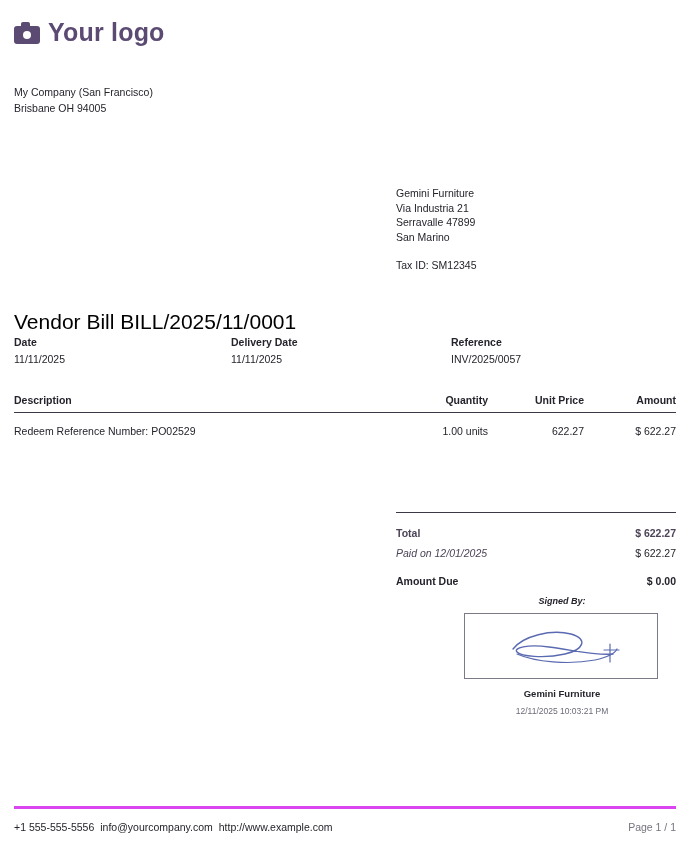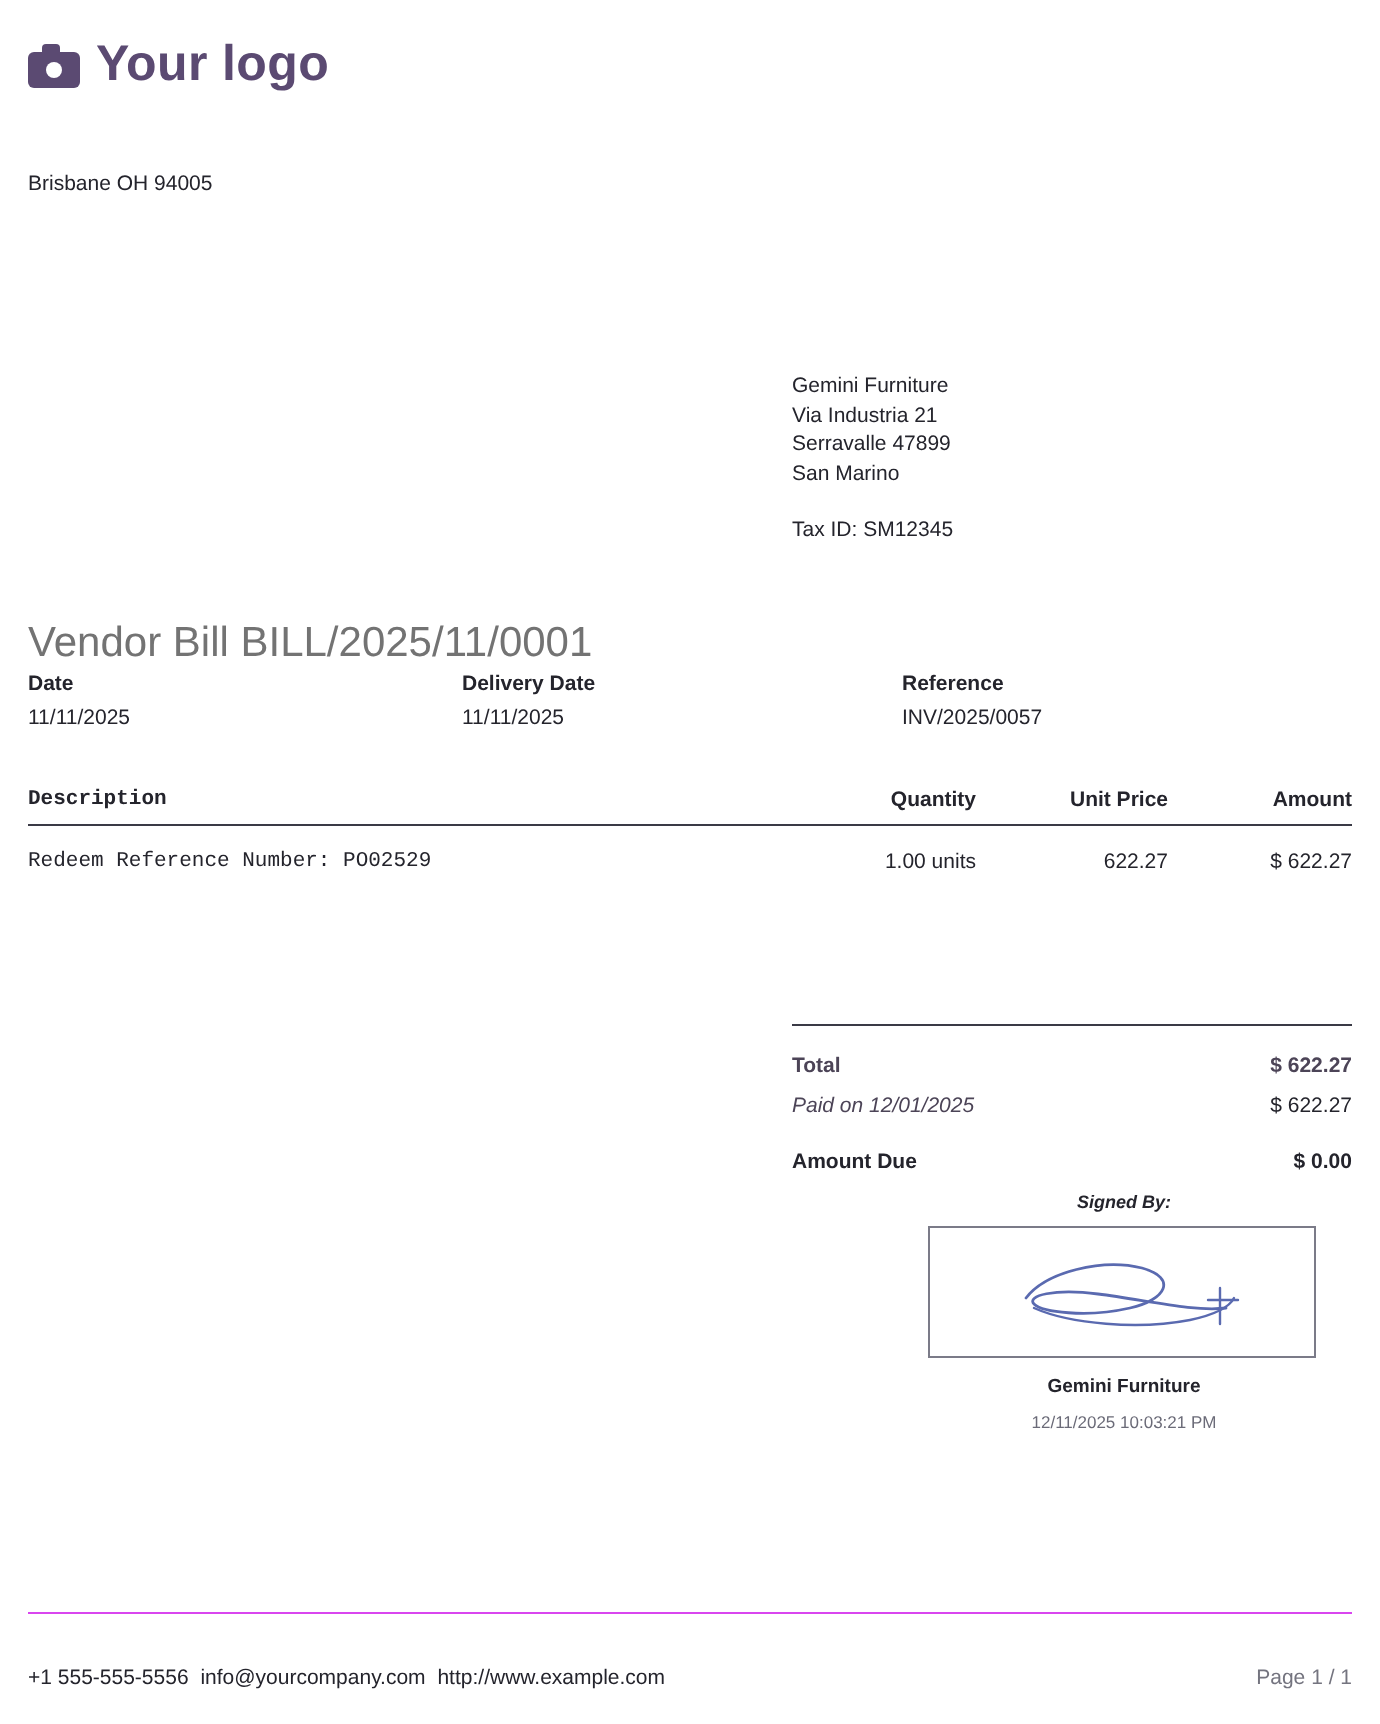--- a/index.html
+++ b/index.html
@@ -94,21 +94,21 @@
   .partner .taxid {
     margin-top: 14px;
   }
 
   
   .doc-title {
     position: absolute;
     left: 14px;
     top: 296px;
     font-size: 21px;
-    color: #737373;
+    color: #000000;
     font-weight: normal;
   }
 
   
   .info-row {
     position: absolute;
     left: 14px;
     top: 336px;
     width: 662px;
     font-size: 10.5px;
@@ -140,21 +140,21 @@
   .t-head {
     display: flex;
     border-bottom: 1px solid #3a3a46;
     padding-bottom: 6px;
     font-weight: bold;
   }
   .t-row {
     display: flex;
     padding-top: 12px;
   }
-  .col-desc { width: 370px; font-family: Liberation Mono, monospace; }
+  .col-desc { width: 370px; }
   .col-qty  { width: 104px; text-align: right; }
   .col-price{ width: 96px; text-align: right; }
   .col-amt  { width: 92px; text-align: right; }
 
   
   .totals {
     position: absolute;
     left: 396px;
     top: 512px;
     width: 280px;
@@ -218,22 +218,22 @@
     font-size: 8.5px;
     color: #6b6b78;
   }
 
   
   .footer {
     position: absolute;
     left: 14px;
     top: 806px;
     width: 662px;
-    border-top: 1px solid #d946ef;
-    padding-top: 26px;
+    border-top: 3px solid #d946ef;
+    padding-top: 12px;
     display: flex;
     justify-content: space-between;
     font-size: 10.5px;
   }
   .footer .contact { color: #24242c; }
   .footer .contact span { margin-right: 3px; }
   .footer .pagenum { color: #74747f; }
 </style>
 </head>
 <body>
@@ -245,20 +245,21 @@
       <span class="logo-icon">
         <span class="bump"></span>
         <span class="body"></span>
         <span class="lens"></span>
       </span>
       <span class="logo-text">Your logo</span>
     </div>
   </div>
 
   <div class="company">
+    <div>My Company (San Francisco)</div>
     <div>Brisbane OH 94005</div>
   </div>
 
   <div class="partner">
     <div>Gemini Furniture</div>
     <div>Via Industria 21</div>
     <div>Serravalle 47899</div>
     <div>San Marino</div>
     <div class="taxid">Tax ID: SM12345</div>
   </div>

